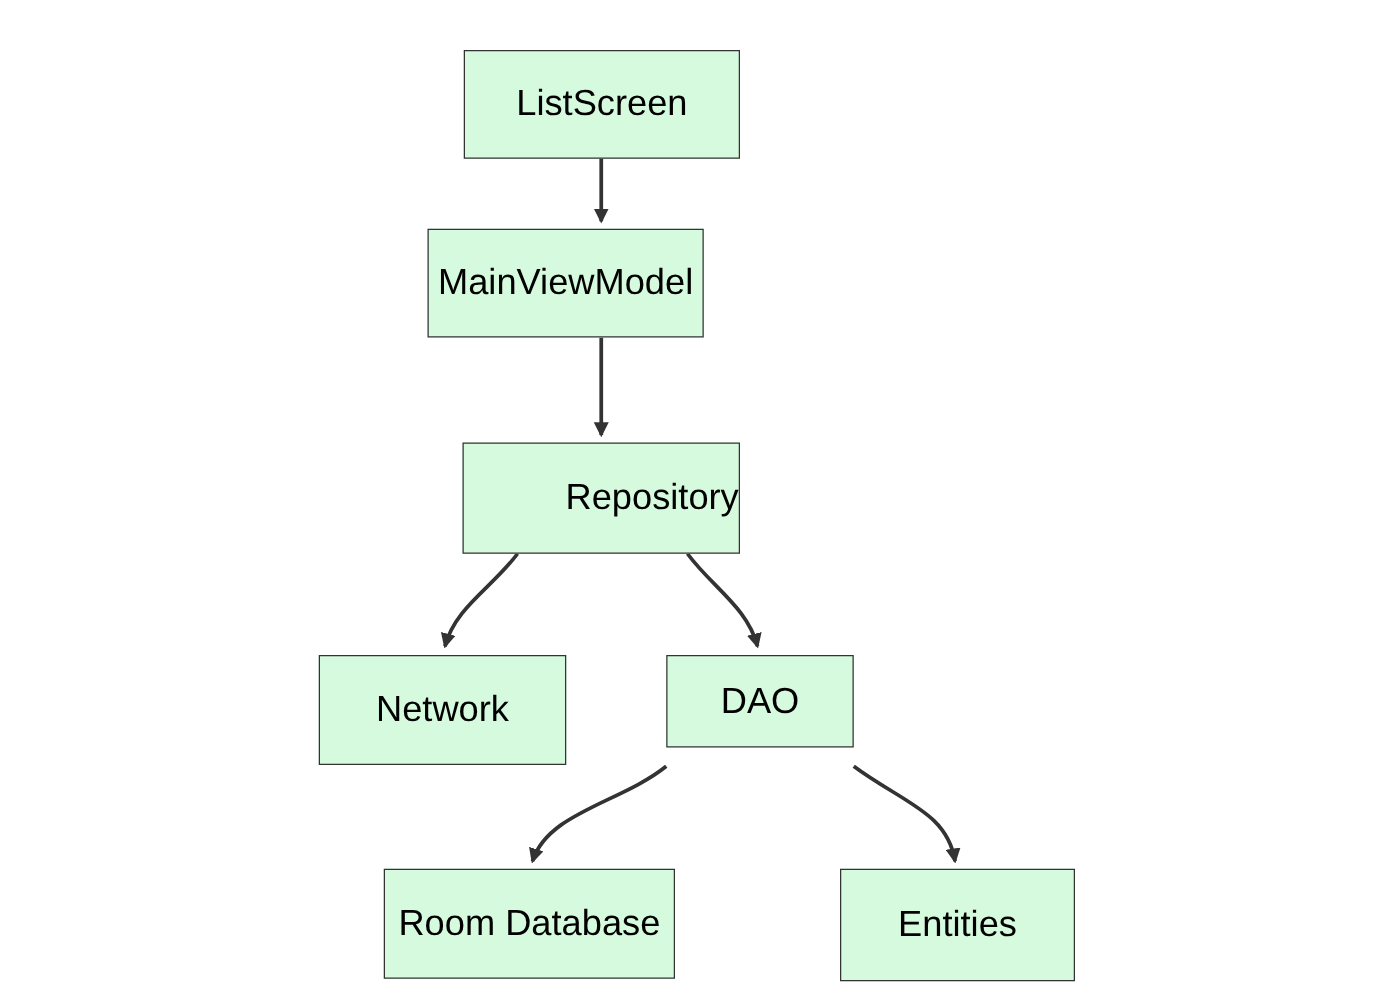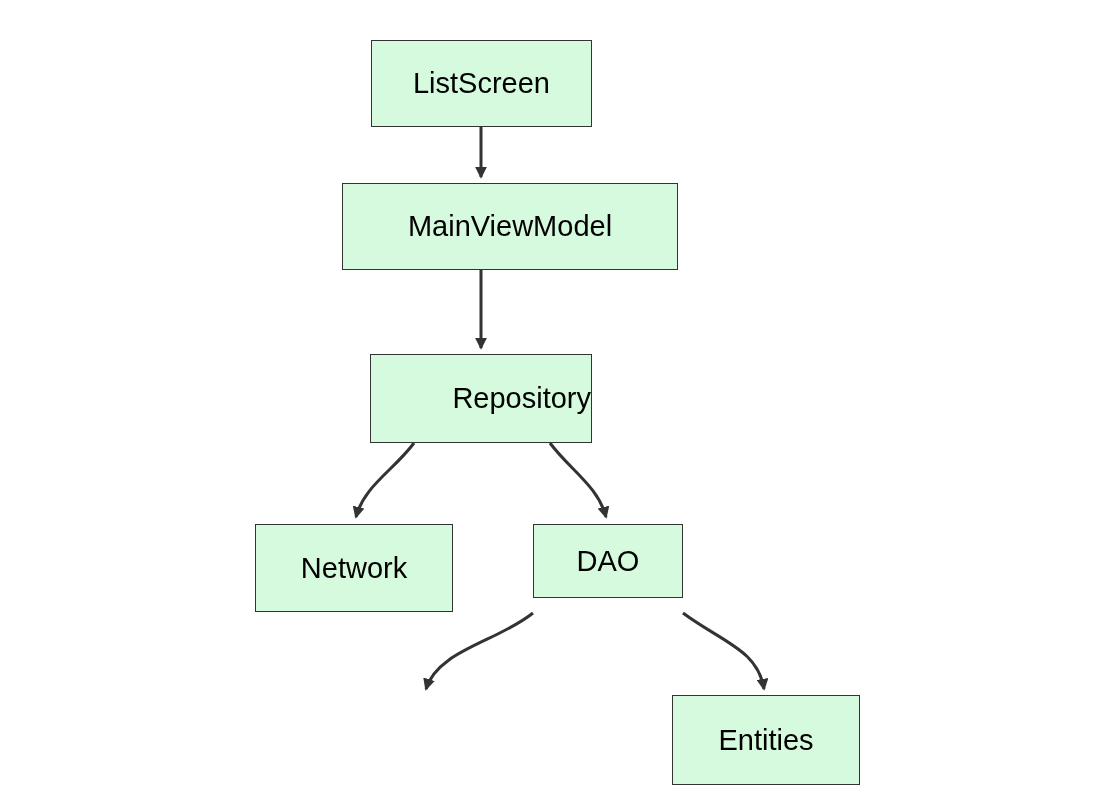--- a/index.html
+++ b/index.html
@@ -36,21 +36,21 @@
     align-items: center;
     justify-content: center;
     color: #000000;
     font-size: 29px;
     line-height: 1.2;
     white-space: nowrap;
     text-align: center;
   }
   
   #node-listscreen     { left: 371px; top:  12px; width: 221px; height: 87px; margin-top: 28px; }
-  #node-mainviewmodel  { left: 342px; top: 183px; width: 336px; height: 87px; }
+  #node-mainviewmodel  { left: 342px; top: 183px; width: 221px; height: 87px; }
   #node-repository     { left: 370px; top: 354px; width: 222px; height: 89px; justify-content: flex-end; }
   #node-network        { left: 255px; top: 524px; width: 198px; height: 88px; }
   #node-dao            { left: 533px; top: 524px; width: 150px; height: 74px; }
   #node-room-database  { left: 307px; top: 695px; width: 233px; height: 88px; }
   #node-entities       { left: 672px; top: 695px; width: 188px; height: 90px; }
 </style>
 </head>
 <body>
 
 <div id="canvas">
@@ -88,18 +88,21 @@
   </div>
 
   <div class="node" id="node-network">
     <span>Network</span>
   </div>
 
   <div class="node" id="node-dao">
     <span>DAO</span>
   </div>
 
+  <div class="node" id="node-room-database">
+    <span>Room Database</span>
+  </div>
 
   <div class="node" id="node-entities">
     <span>Entities</span>
   </div>
 
 </div>
 
 </body></html>

